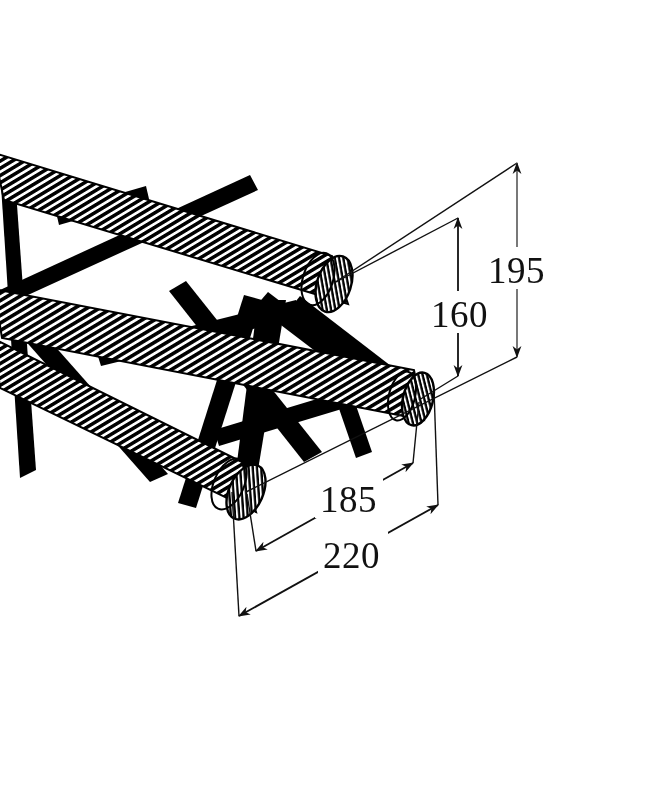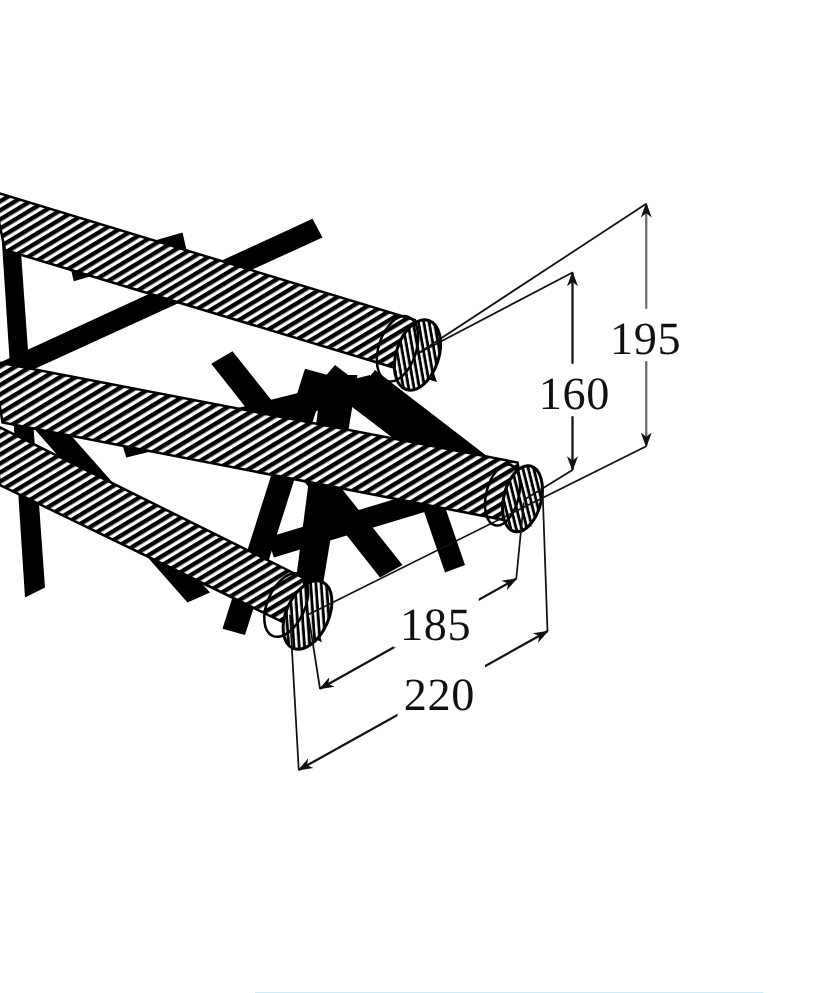--- a/index.html
+++ b/index.html
@@ -11,21 +11,21 @@
   body {
     width: 650px;
     height: 794px;
     font-family: "Liberation Serif", "DejaVu Serif", serif;
     overflow: hidden;
   }
   #drawing-root {
     position: relative;
     width: 650px;
     height: 794px;
-    background: #0ea5e9;
+    background: #fde047;
   }
   svg#truss-svg {
     display: block;
     width: 650px;
     height: 794px;
   }
   .dim-text {
     font-family: "Liberation Serif", "DejaVu Serif", serif;
     font-size: 37px;
     fill: #111111;

